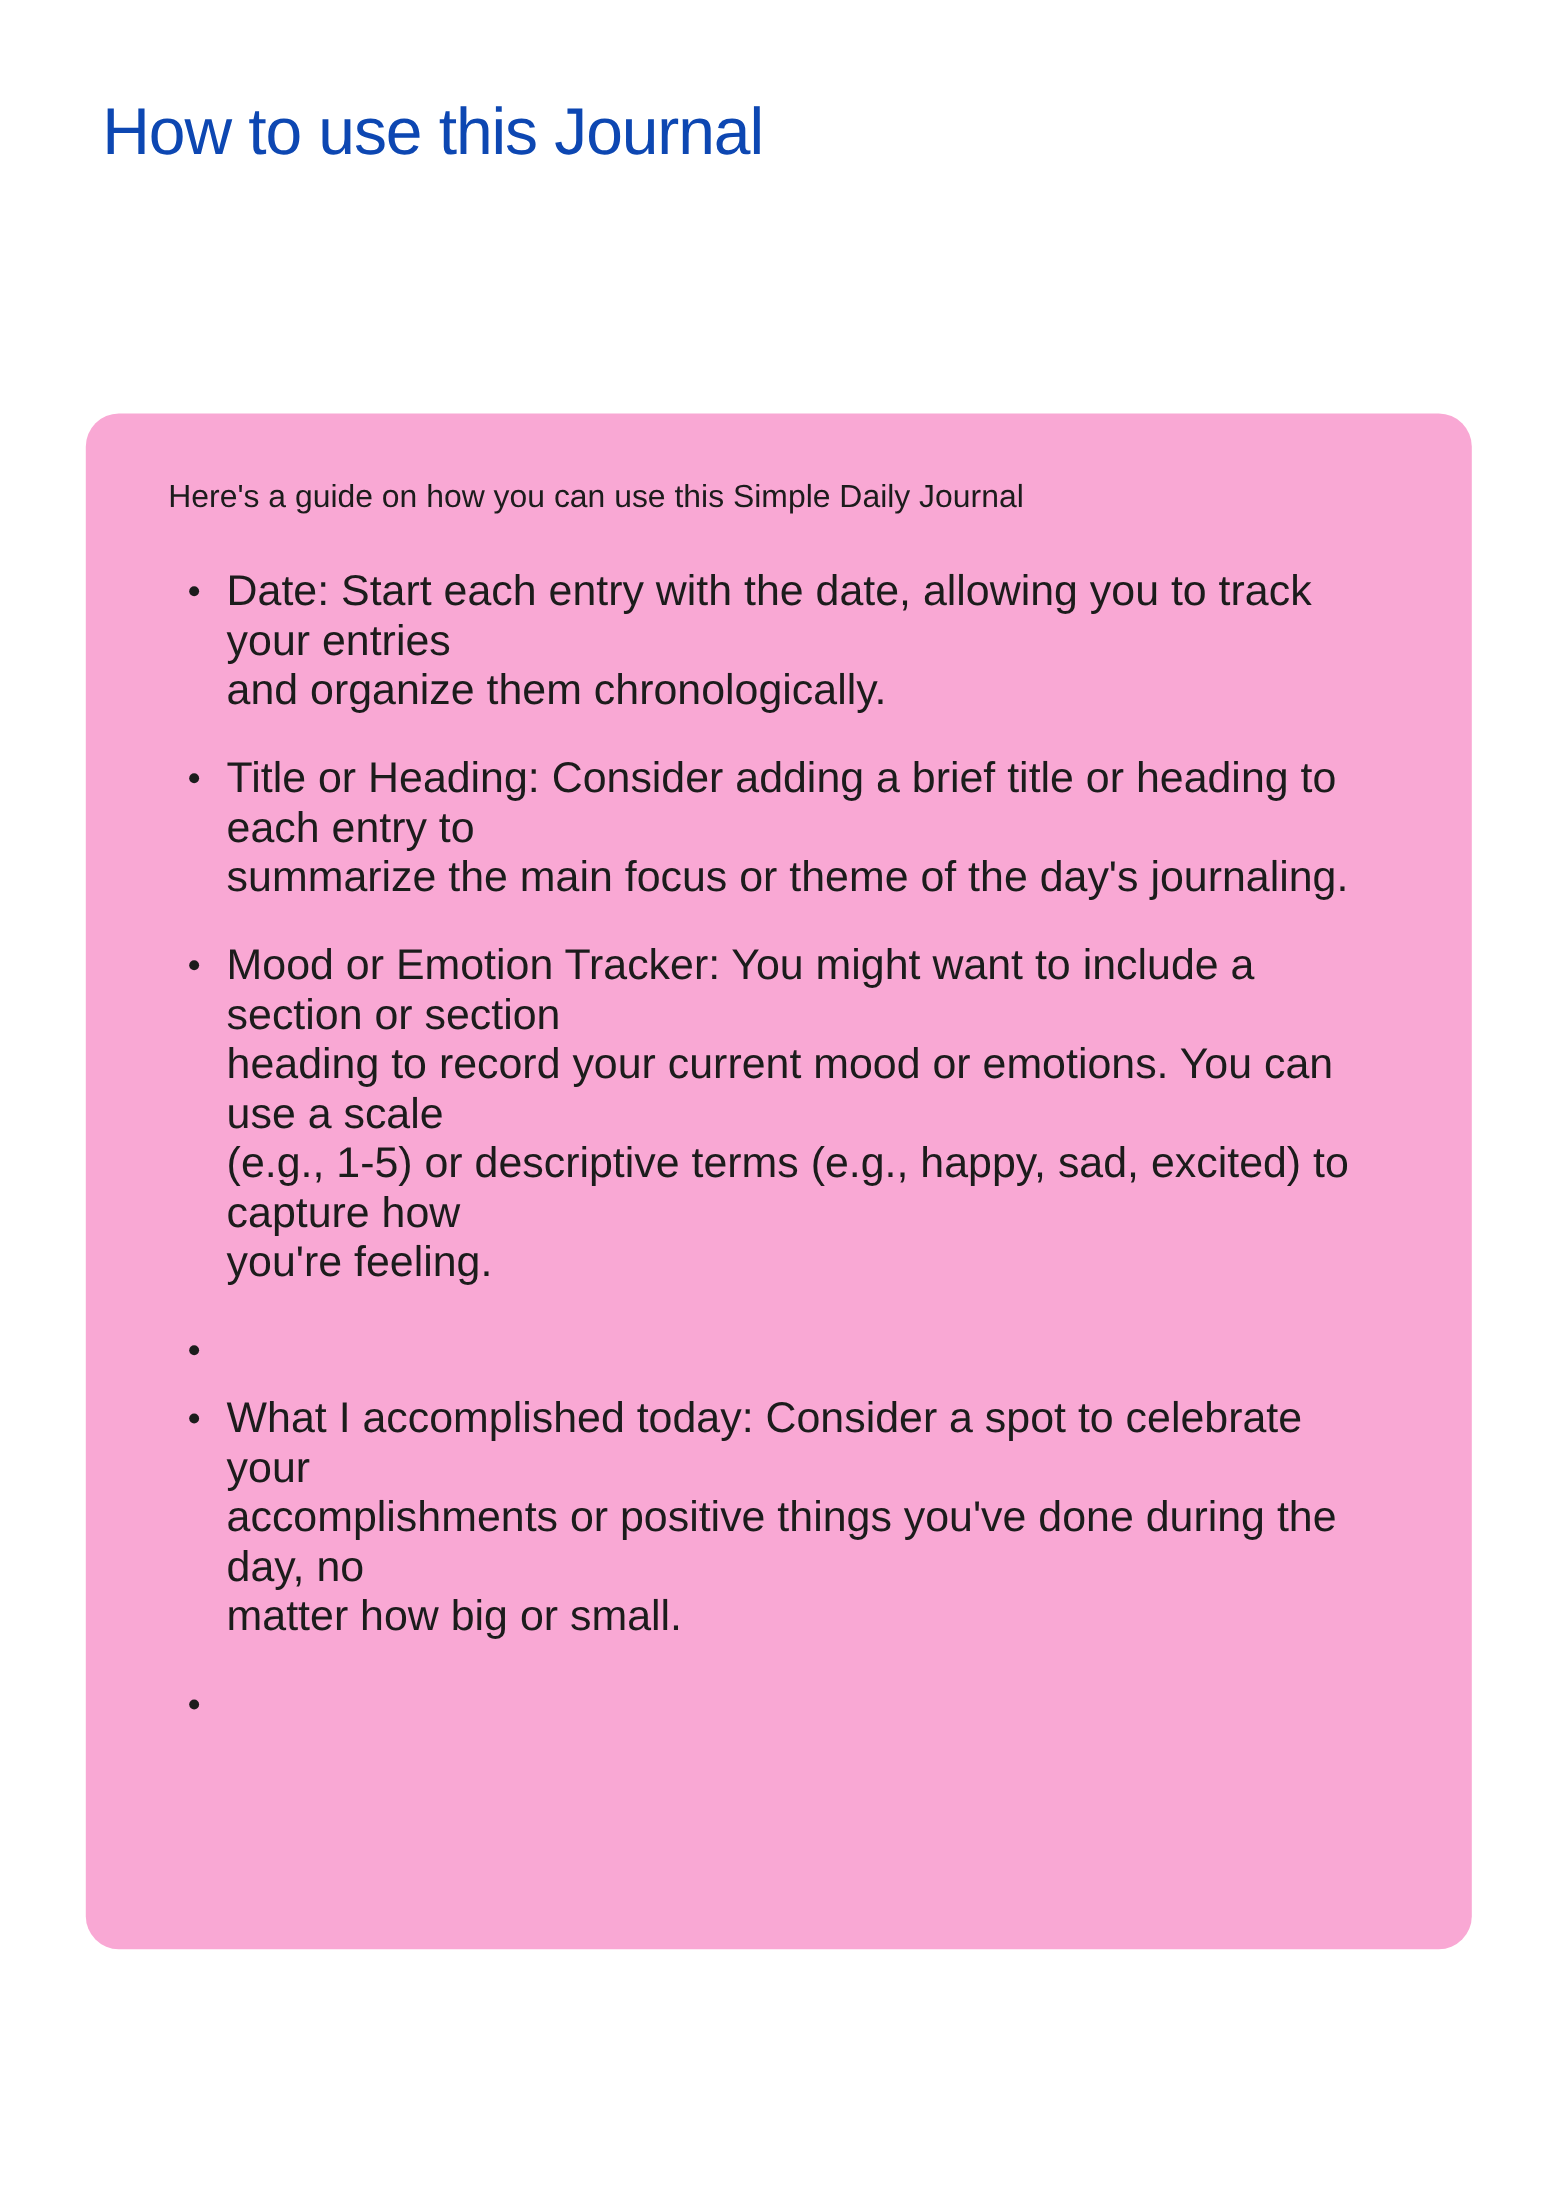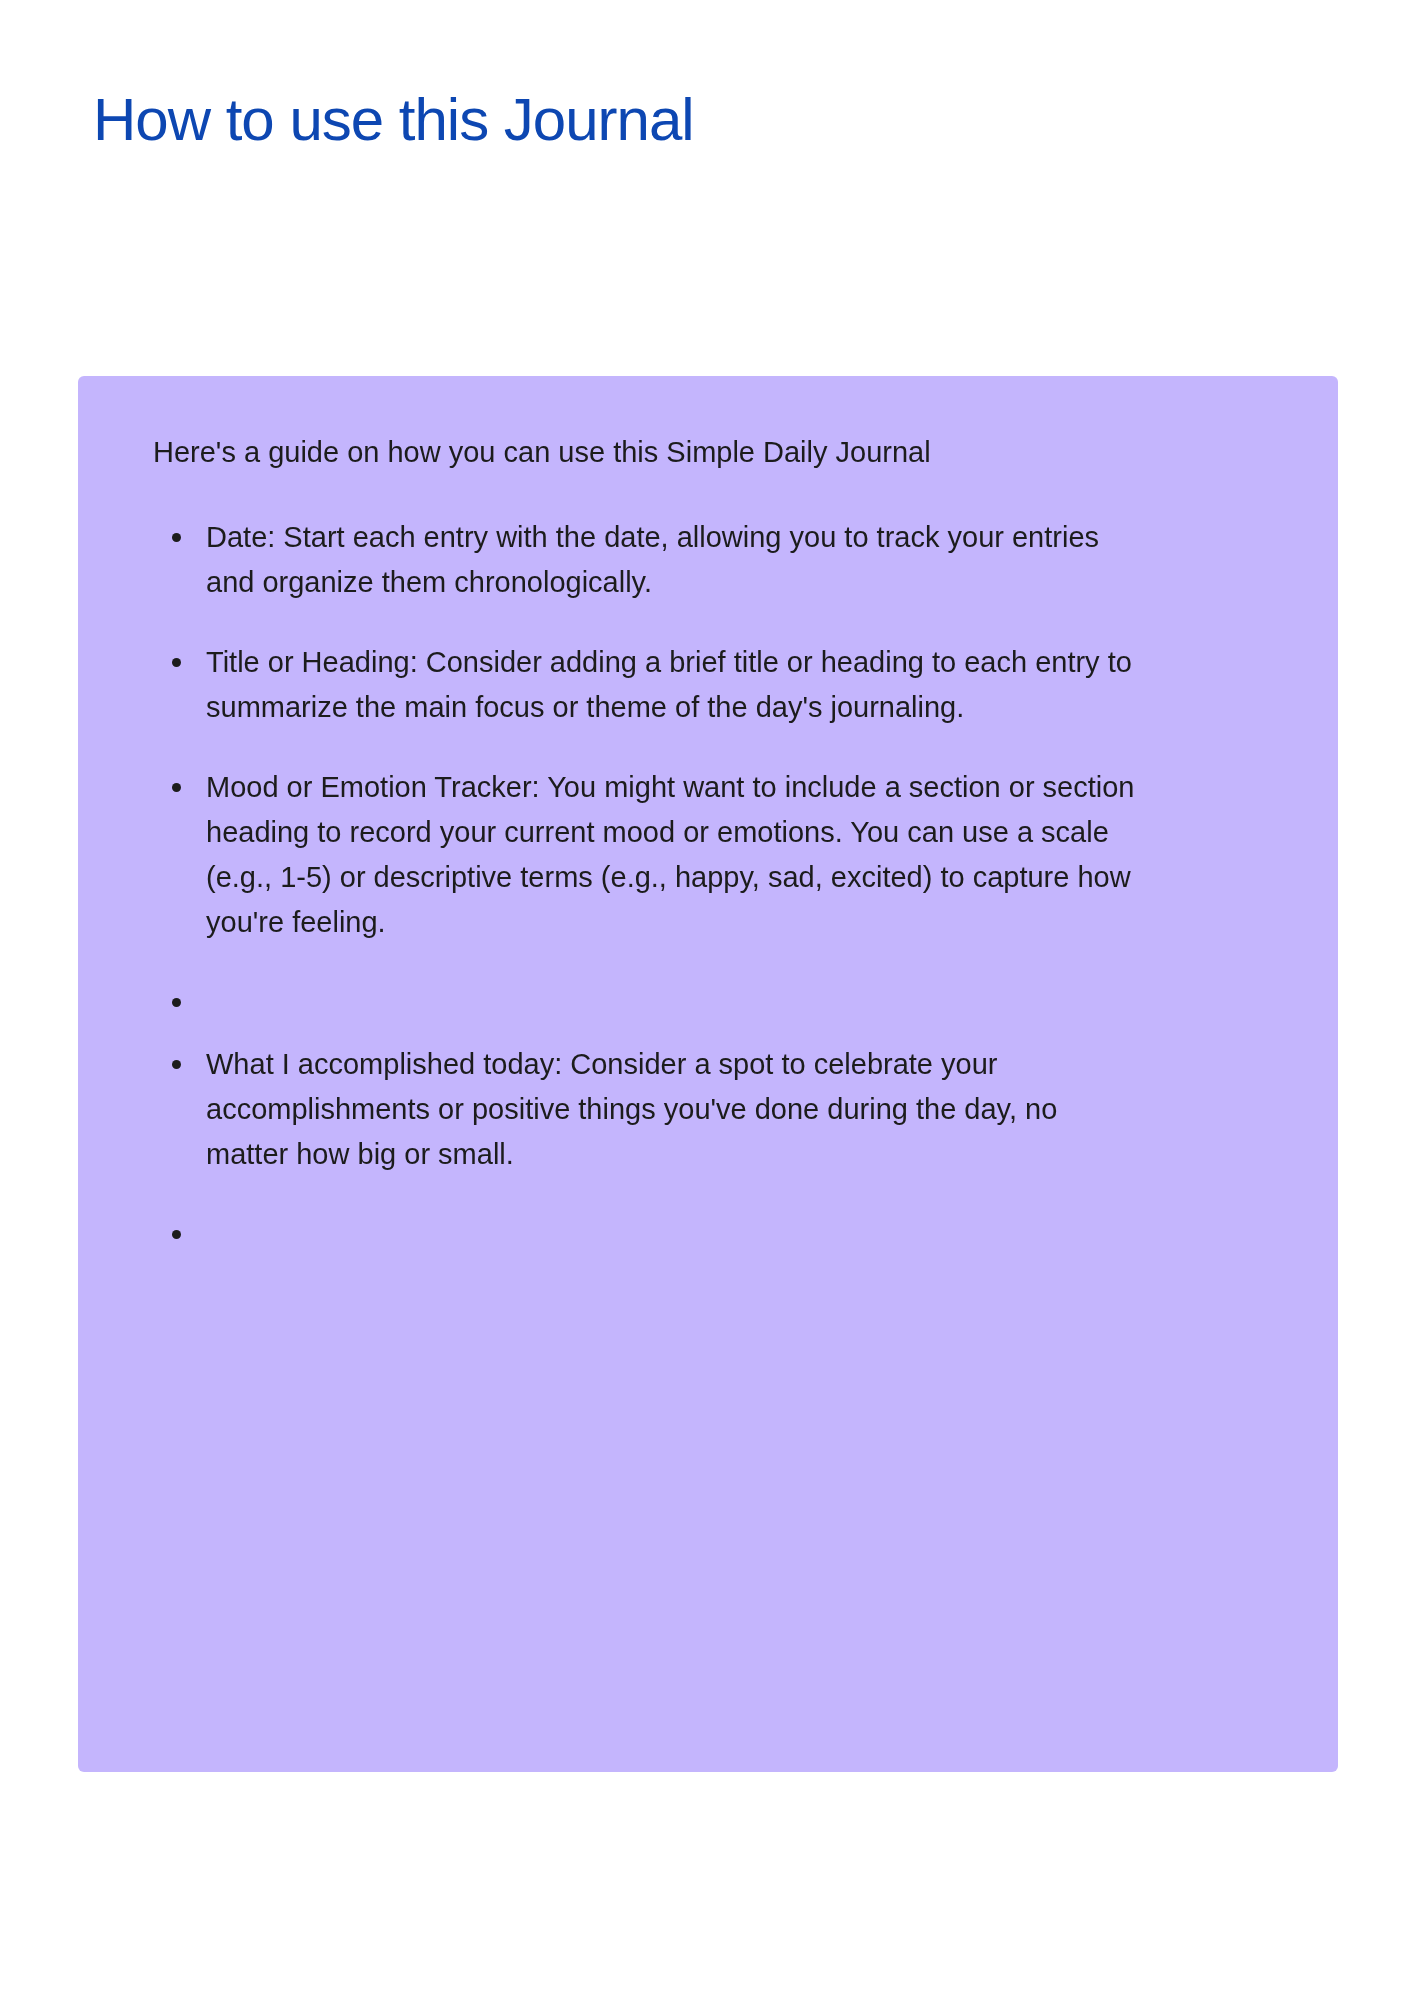--- a/index.html
+++ b/index.html
@@ -23,22 +23,22 @@
     line-height: 1.2;
     white-space: nowrap;
   }
 
   .guide-card {
     position: absolute;
     left: 78px;
     top: 376px;
     width: 1260px;
     height: 1396px;
-    background: #c4b5fd;
-    border-radius: 6px;
+    background: #f9a8d4;
+    border-radius: 30px;
     padding: 54px 80px 0 75px;
   }
 
   .intro-text {
     font-size: 29px;
     line-height: 45px;
     color: #1c1c1c;
   }
 
   .bullet-list {
@@ -55,21 +55,21 @@
   .bullet-dot {
     flex: 0 0 auto;
     width: 9px;
     height: 9px;
     border-radius: 50%;
     background: #1c1c1c;
     margin: 18px 25px 0 19px;
   }
 
   .bullet-text {
-    font-size: 29px;
+    font-size: 39px;
     line-height: 45px;
     color: #1c1c1c;
     white-space: pre-line;
   }
 </style>
 </head>
 <body>
 
 <h1 class="page-title">How to use this Journal</h1>
 

